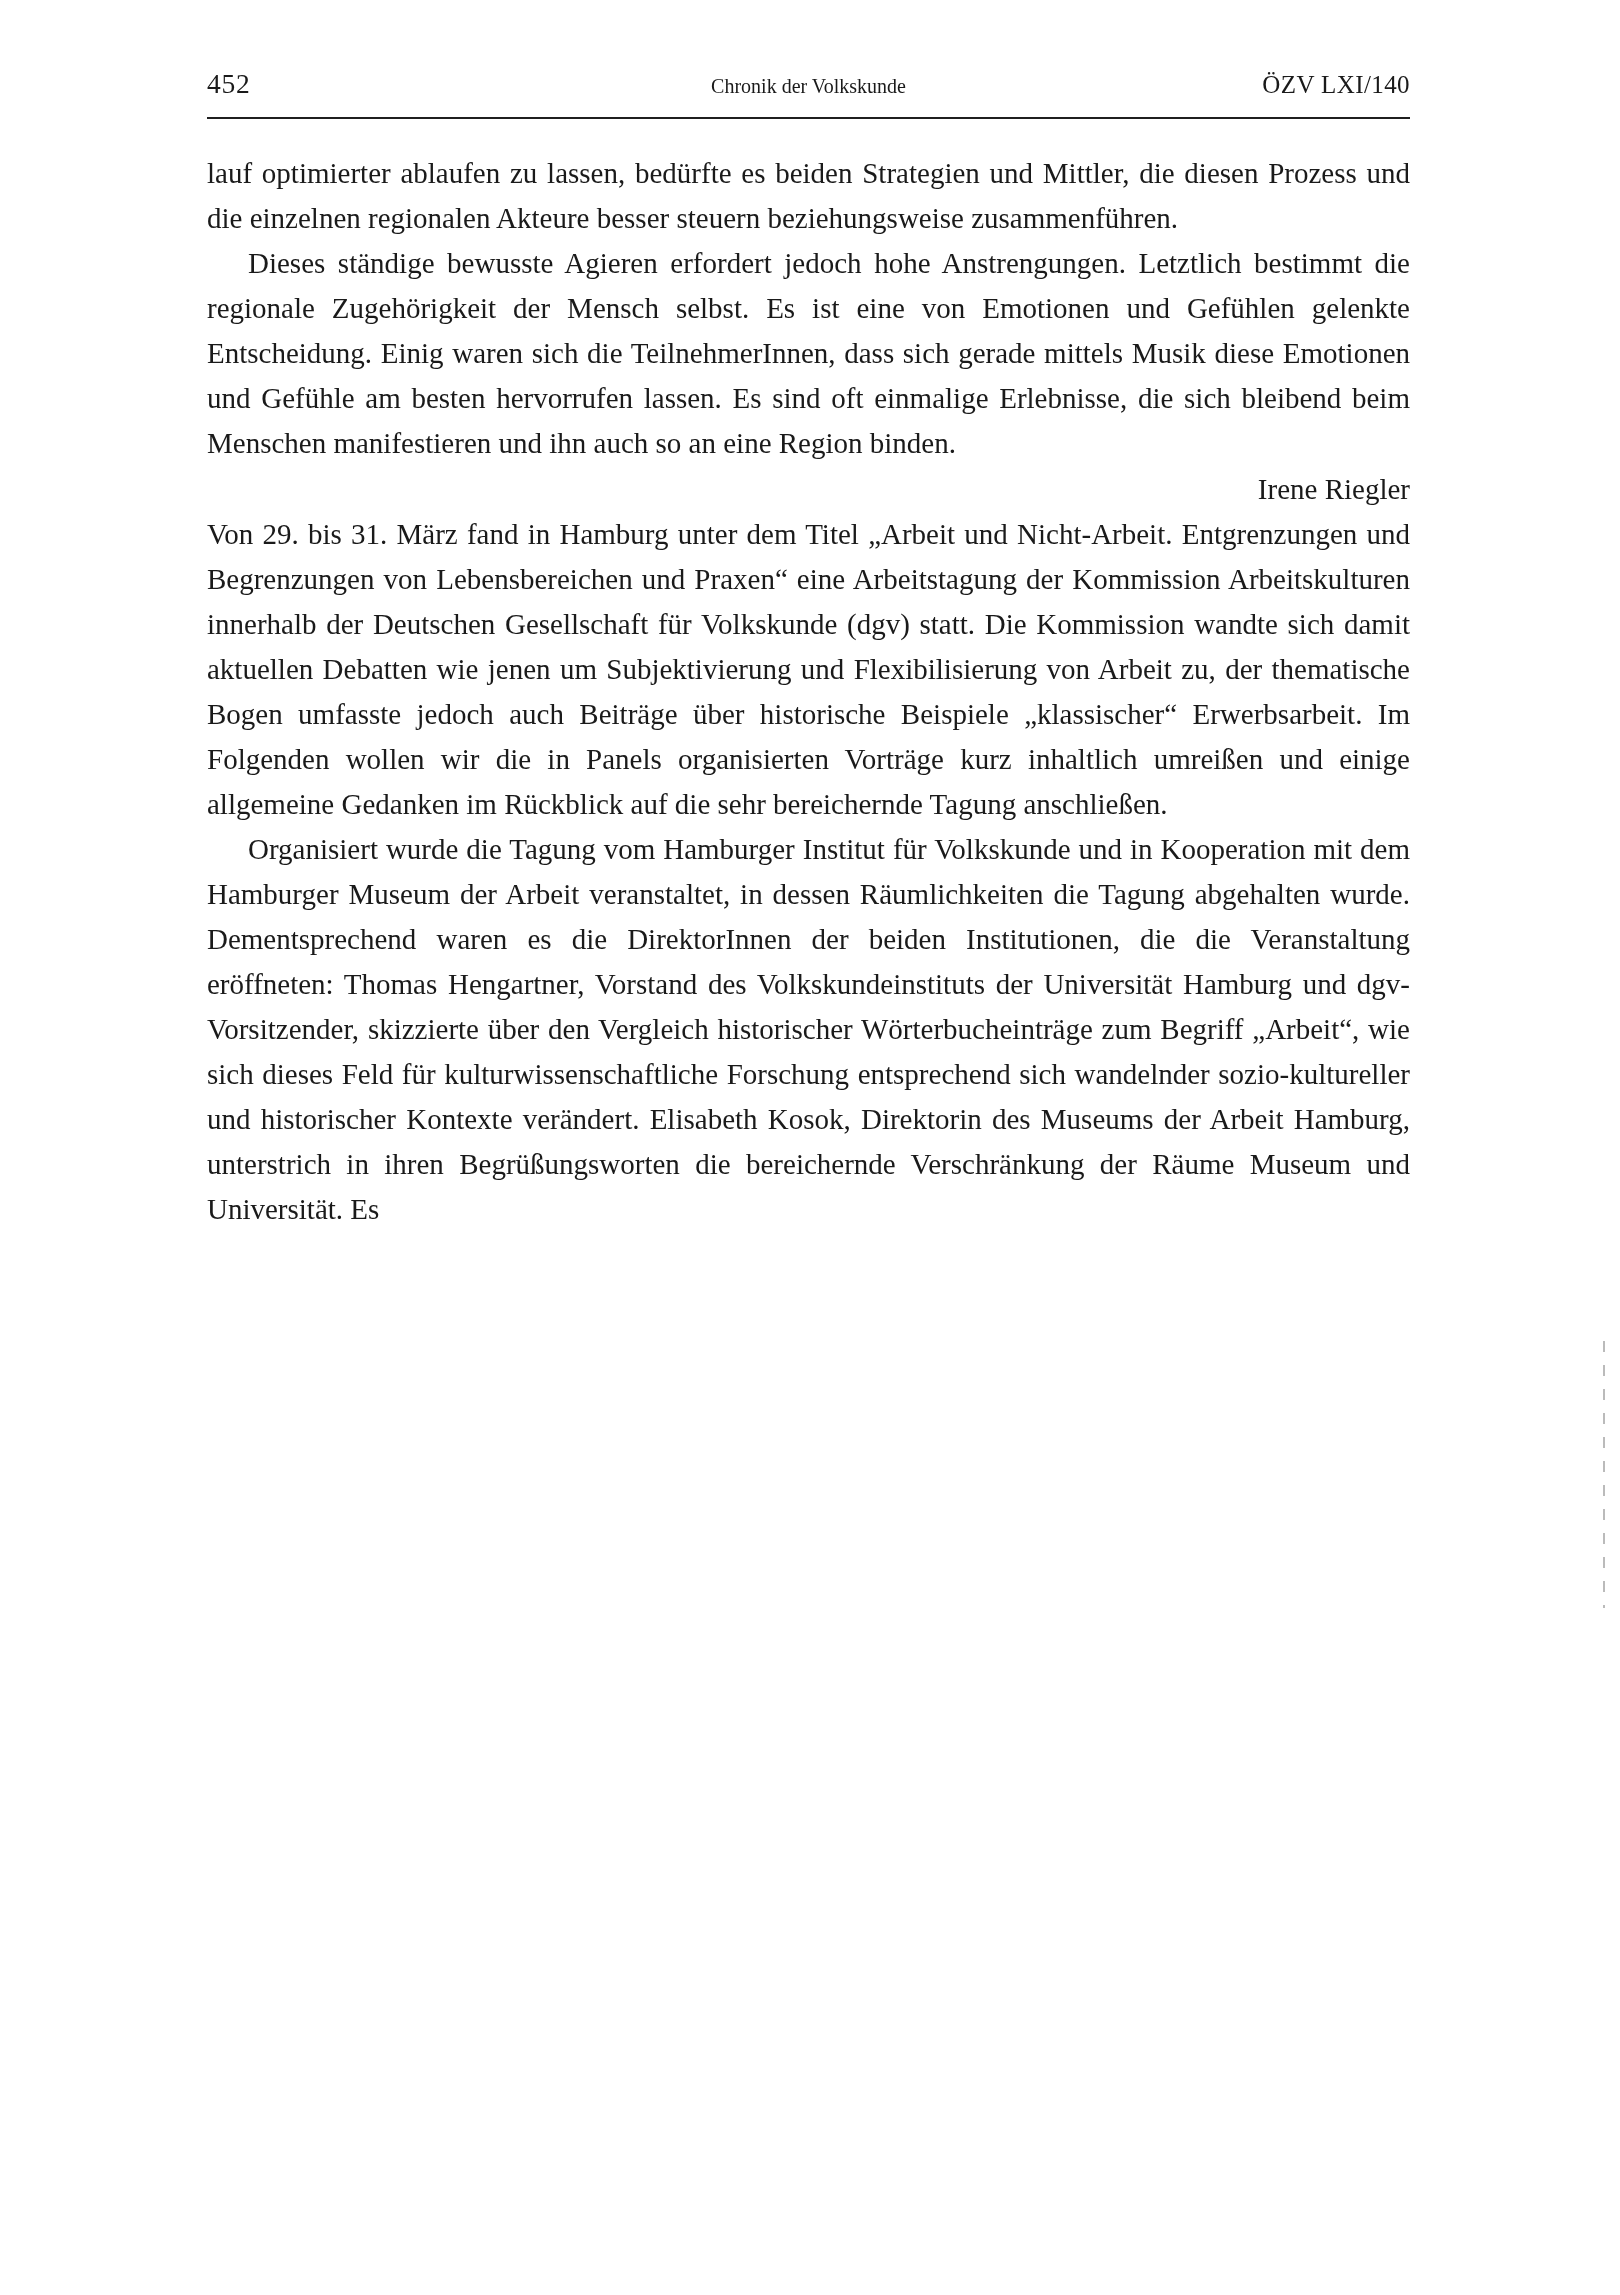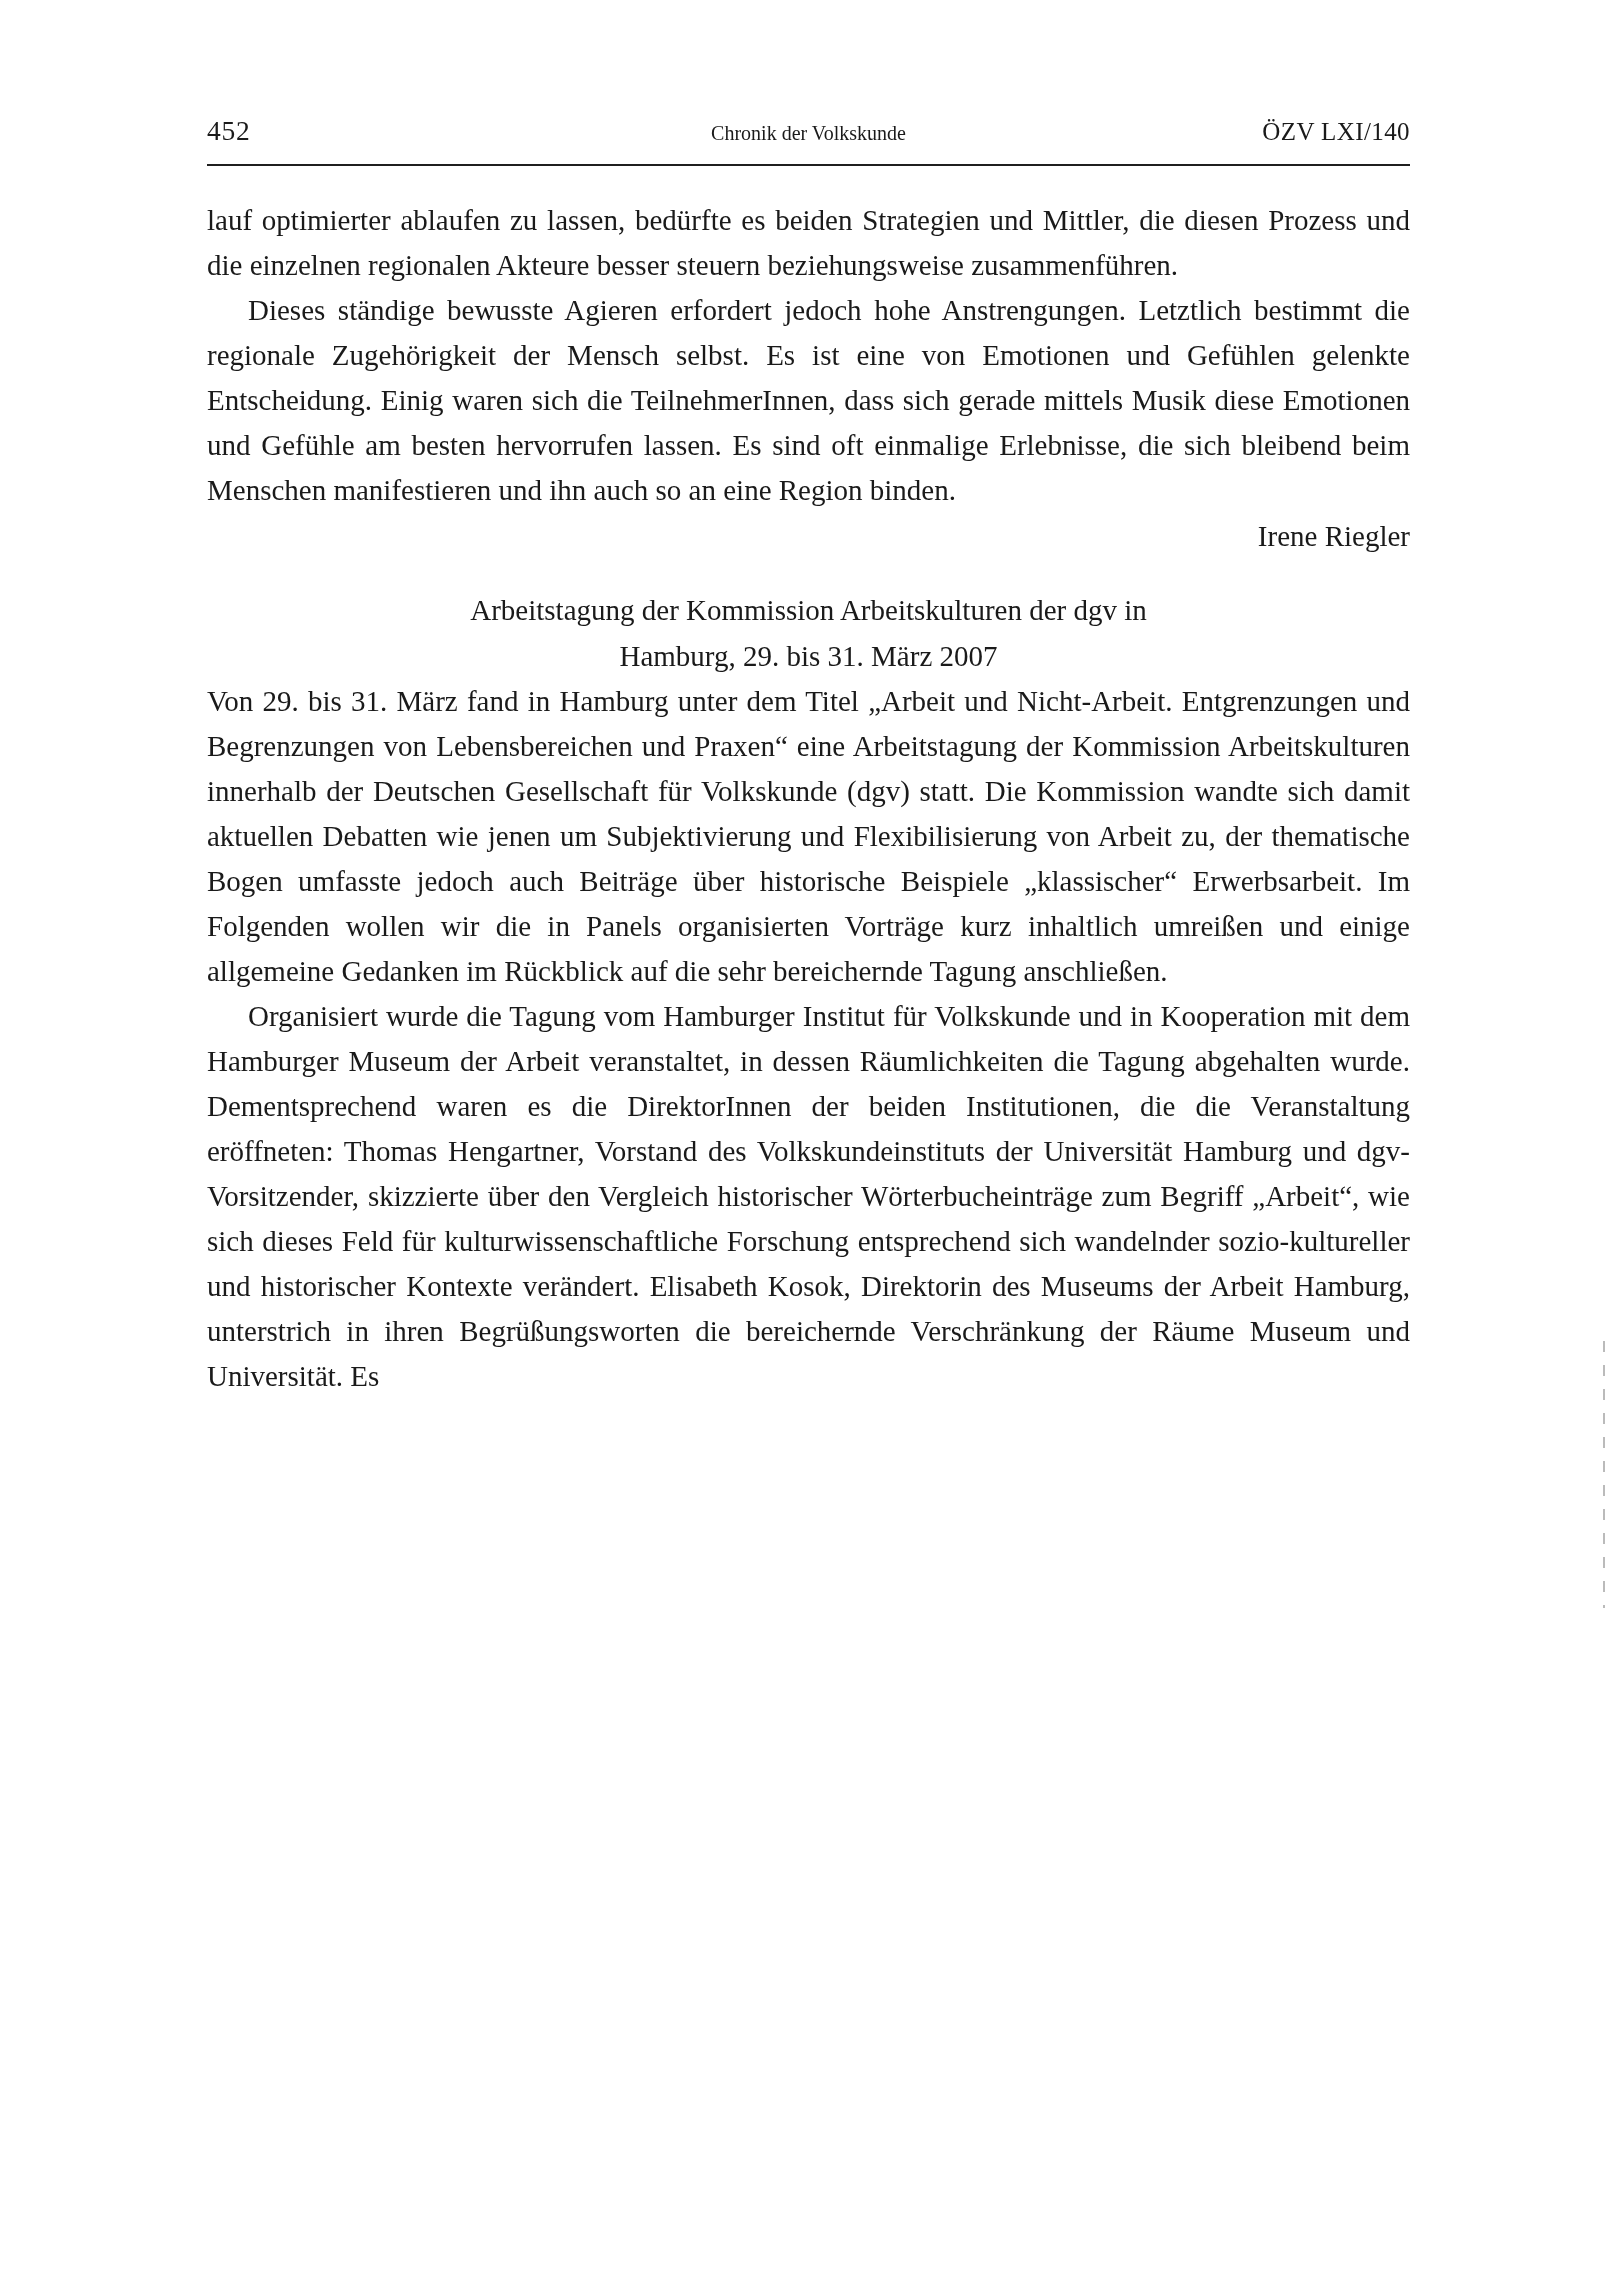--- a/index.html
+++ b/index.html
@@ -15,21 +15,21 @@
     background: #ffffff;
     color: #1a1a1a;
     font-family: "Liberation Serif", "DejaVu Serif", serif;
     overflow: hidden;
   }
 
   .content {
     position: relative;
     margin-left: 207px;
     width: 1203px;
-    padding-top: 115px;
+    padding-top: 68px;
   }
 
   
   .page-header {
     display: grid;
     grid-template-columns: 1fr auto 1fr;
     align-items: baseline;
     line-height: 32px;
   }
   .page-number {
@@ -124,22 +124,20 @@
 
     <hr class="header-rule">
 
     <div class="body-text">
       <p>lauf optimierter ablaufen zu lassen, bedürfte es beiden Strategien und Mittler, die diesen Prozess und die einzelnen regionalen Akteure besser steuern beziehungsweise zusammenführen.</p>
       <p class="indent">Dieses ständige bewusste Agieren erfordert jedoch hohe Anstrengungen. Letztlich bestimmt die regionale Zugehörigkeit der Mensch selbst. Es ist eine von Emotionen und Gefühlen gelenkte Entscheidung. Einig waren sich die TeilnehmerInnen, dass sich gerade mittels Musik diese Emotionen und Gefühle am besten hervorrufen lassen. Es sind oft einmalige Erlebnisse, die sich bleibend beim Menschen manifestieren und ihn auch so an eine Region binden.</p>
       <div class="author-attribution">Irene Riegler</div>
     </div>
 
 
-    <h2 class="report-subtitle">Arbeitstagung der Kommission Arbeitskulturen der dgv in
-Hamburg, 29. bis 31. März 2007</h2>
 
     <div class="body-text report-body">
       <p>Von 29. bis 31. März fand in Hamburg unter dem Titel „Arbeit und Nicht-Arbeit. Entgrenzungen und Begrenzungen von Lebensbereichen und Praxen“ eine Arbeitstagung der Kommission Arbeitskulturen innerhalb der Deutschen Gesellschaft für Volkskunde (dgv) statt. Die Kommission wandte sich damit aktuellen Debatten wie jenen um Subjektivierung und Flexibilisierung von Arbeit zu, der thematische Bogen umfasste jedoch auch Beiträge über historische Beispiele „klassischer“ Erwerbsarbeit. Im Folgenden wollen wir die in Panels organisierten Vorträge kurz inhaltlich umreißen und einige allgemeine Gedanken im Rückblick auf die sehr bereichernde Tagung anschließen.</p>
       <p class="indent">Organisiert wurde die Tagung vom Hamburger Institut für Volkskunde und in Kooperation mit dem Hamburger Museum der Arbeit veranstaltet, in dessen Räumlichkeiten die Tagung abgehalten wurde. Dementsprechend waren es die DirektorInnen der beiden Institutionen, die die Veranstaltung eröffneten: Thomas Hengartner, Vorstand des Volkskundeinstituts der Universität Hamburg und dgv-Vorsitzender, skizzierte über den Vergleich historischer Wörterbucheinträge zum Begriff „Arbeit“, wie sich dieses Feld für kulturwissenschaftliche Forschung entsprechend sich wandelnder sozio-kultureller und historischer Kontexte verändert. Elisabeth Kosok, Direktorin des Museums der Arbeit Hamburg, unterstrich in ihren Begrüßungsworten die bereichernde Verschränkung der Räume Museum und Universität. Es</p>
     </div>
 
   </div>
 
   <div class="scan-artifact"></div>
 </div>

